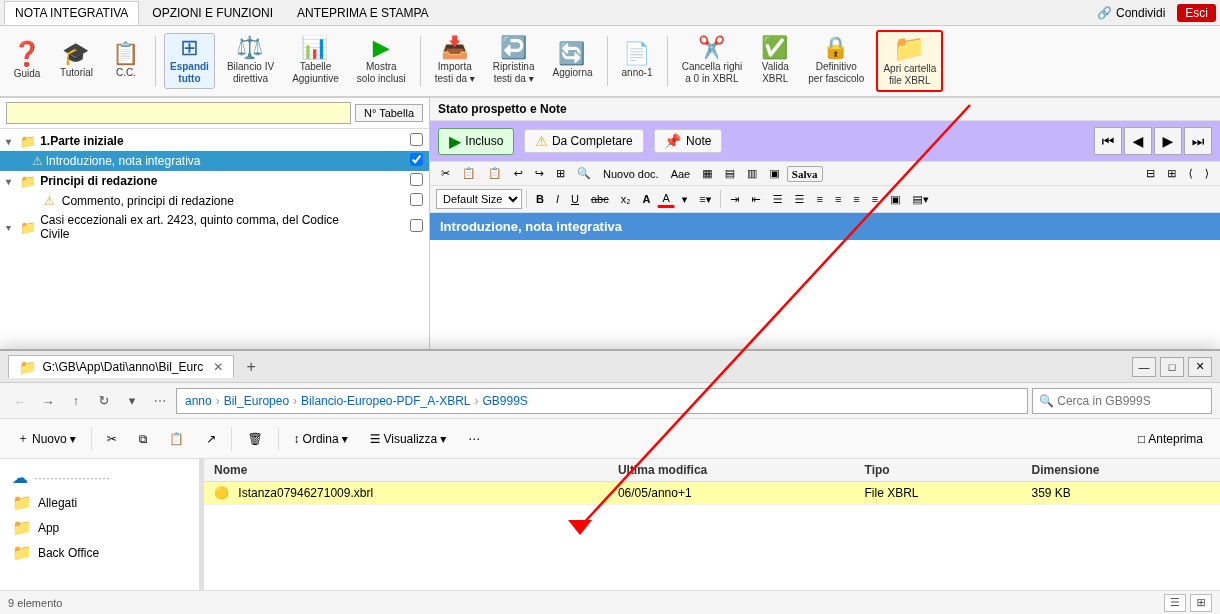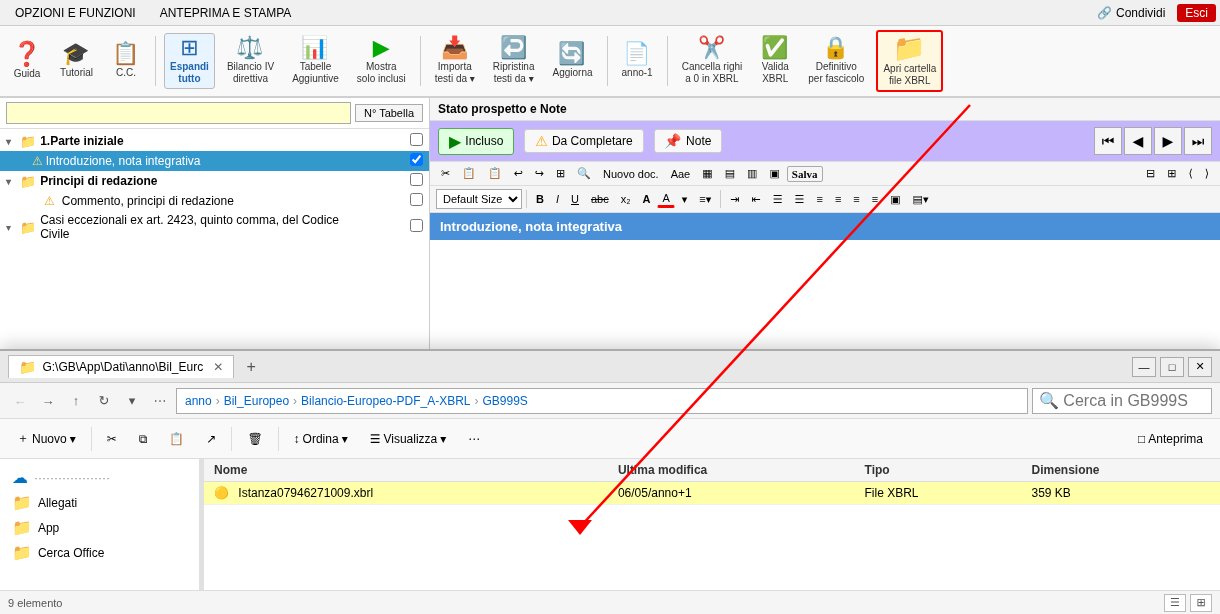--- a/index.html
+++ b/index.html
@@ -97,21 +97,21 @@
       display: flex; align-items: center; padding: 4px 8px; gap: 4px; background: #f5f5f5; border-bottom: 1px solid #ddd; height: 36px;
     }
     .nav-icon-btn { width: 24px; height: 24px; display: flex; align-items: center; justify-content: center; cursor: pointer; border: 1px solid transparent; border-radius: 3px; font-size: 13px; color: #555; }
     .nav-icon-btn.disabled { color: #bbb; cursor: default; }
     .breadcrumb-bar {
       flex: 1; display: flex; align-items: center; border: 1px solid #aaa; background: white;
       padding: 2px 8px; height: 26px; gap: 4px; font-size: 12px;
     }
     .breadcrumb-item { cursor: pointer; color: #0066cc; }
     .breadcrumb-sep { color: #999; }
-    .search-box-exp { height: 26px; border: 1px solid #aaa; padding: 2px 6px; font-size: 16px; width: 180px; }
+    .search-box-exp { height: 26px; border: 1px solid #aaa; padding: 2px 6px; font-size: 12px; width: 180px; }
 
     .explorer-toolbar {
       display: flex; align-items: center; padding: 4px 8px; gap: 4px; background: #f9f9f9; border-bottom: 1px solid #ddd; height: 40px;
     }
     .exp-tb-btn { display: flex; align-items: center; gap: 3px; padding: 3px 8px; border: 1px solid transparent; cursor: pointer; font-size: 12px; border-radius: 3px; }
     .exp-tb-sep { width: 1px; height: 24px; background: #ddd; margin: 0 2px; }
 
     .explorer-body { display: flex; flex: 1; overflow: hidden; }
 
     .exp-sidebar { width: 200px; border-right: 1px solid #e0e0e0; overflow-y: auto; padding: 6px 0; }
@@ -127,20 +127,21 @@
     .exp-statusbar { display: flex; align-items: center; padding: 2px 8px; background: #f5f5f5; border-top: 1px solid #ddd; height: 24px; font-size: 11px; color: #555; }
     .exp-statusbar-right { margin-left: auto; display: flex; gap: 4px; }
     .view-btn { width: 22px; height: 18px; display: flex; align-items: center; justify-content: center; border: 1px solid #bbb; cursor: pointer; font-size: 11px; background: #fff; }
   </style>
 </head>
 <body>
 
 <div style="position:relative; width:1220px; height:614px; overflow:hidden; background:#f0f0f0;">
 
   <div class="menu-bar">
+    <div class="menu-item active">NOTA INTEGRATIVA</div>
     <div class="menu-item">OPZIONI E FUNZIONI</div>
     <div class="menu-item">ANTEPRIMA E STAMPA</div>
     <div class="menu-right">
       <div class="menu-btn">
         <span style="color:#0070c0;">🔗</span>
         <span>Condividi</span>
       </div>
       <div class="menu-btn" style="background:#c00;color:white;border-radius:3px;padding:2px 8px;">
         <span>Esci</span>
       </div>
@@ -425,21 +426,21 @@
         <div class="exp-sidebar-item">
           <span class="folder-icon" style="color:#e6ac00;">📁</span>
           <span>Allegati</span>
         </div>
         <div class="exp-sidebar-item">
           <span class="folder-icon" style="color:#e6ac00;">📁</span>
           <span>App</span>
         </div>
         <div class="exp-sidebar-item">
           <span class="folder-icon" style="color:#e6ac00;">📁</span>
-          <span>Cerca Office</span>
+          <span>Back Office</span>
         </div>
       </div>
 
       <div style="width:4px; background:#e0e0e0; cursor:col-resize;"></div>
 
       <div class="exp-content">
         <table class="exp-table">
           <thead>
             <tr>
               <th>Nome</th>

